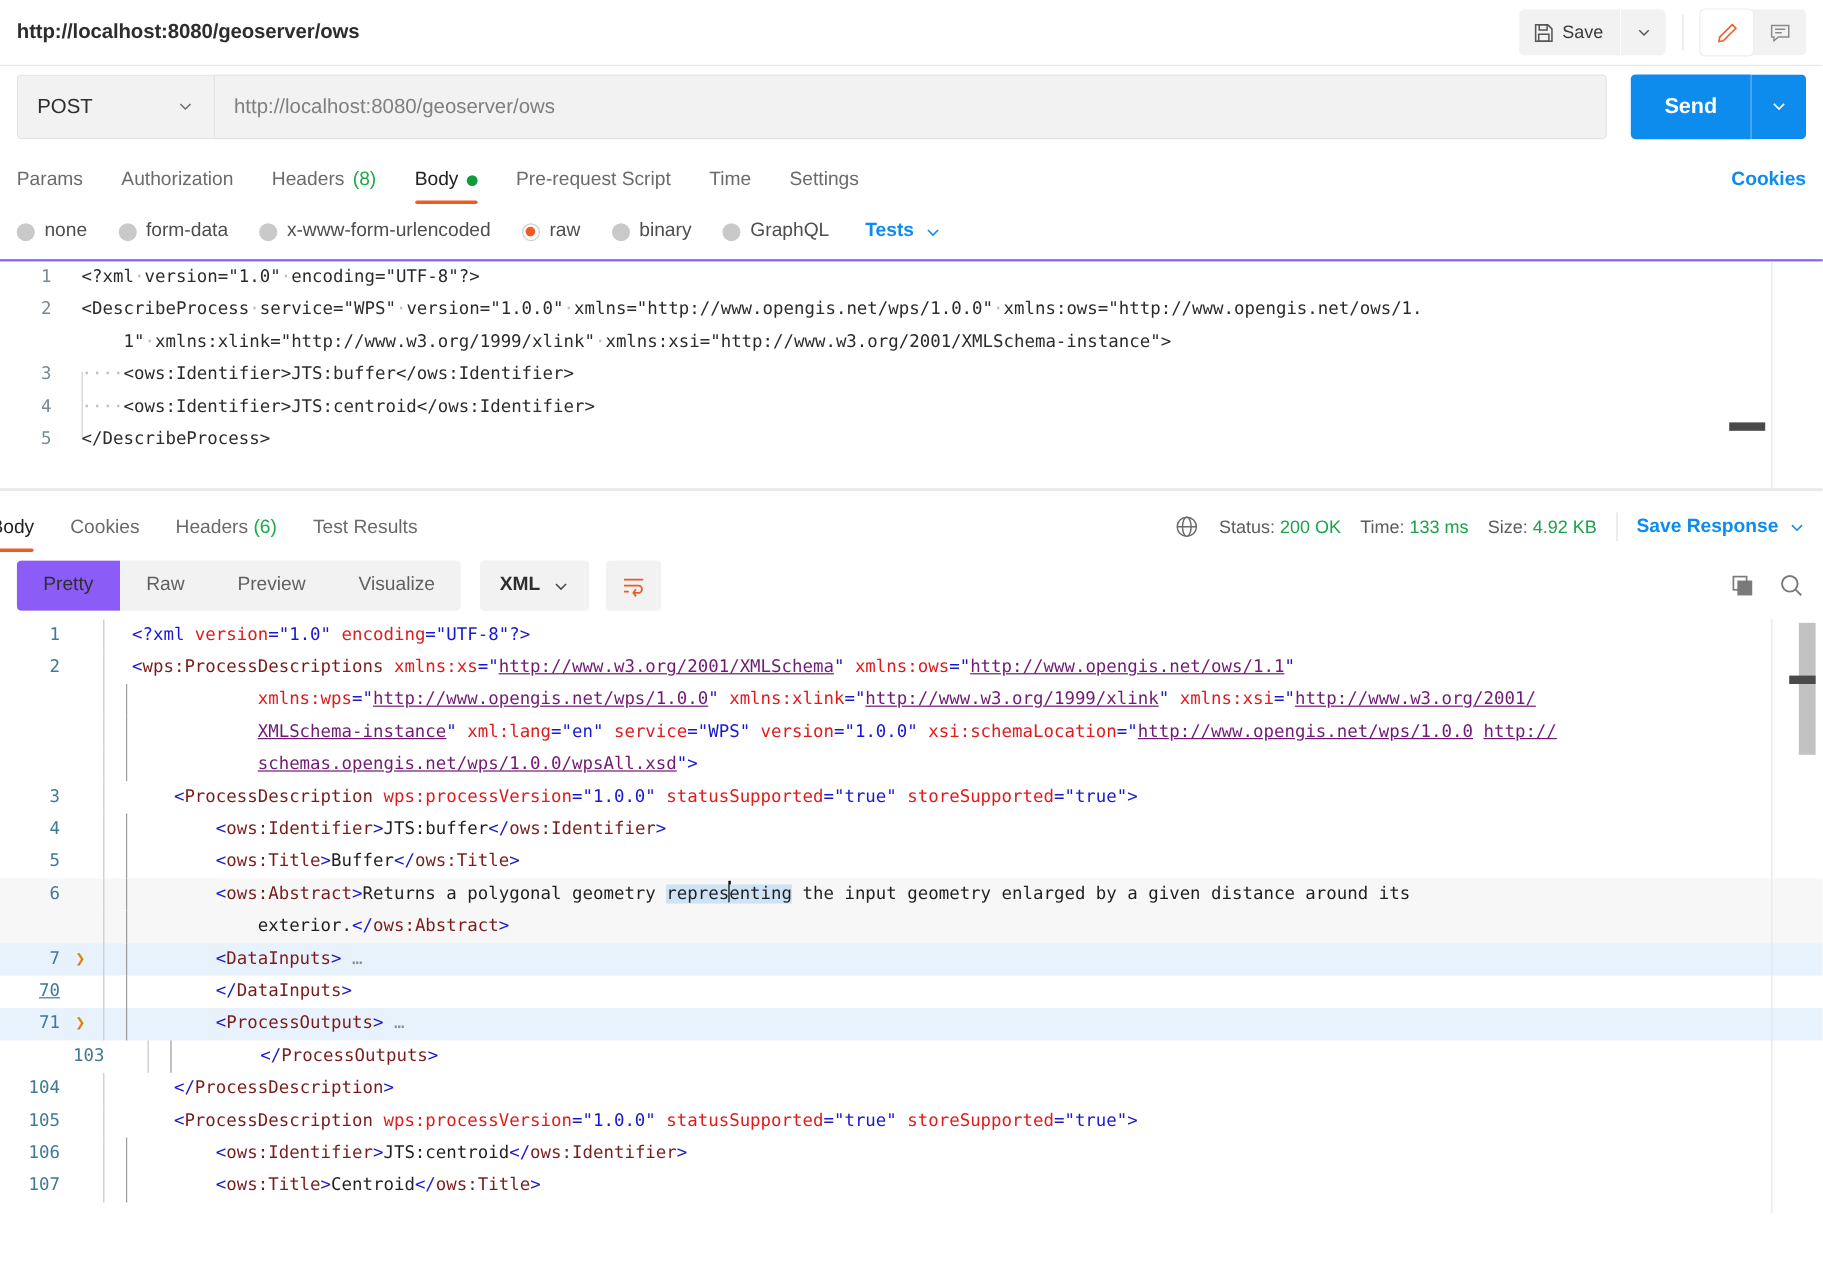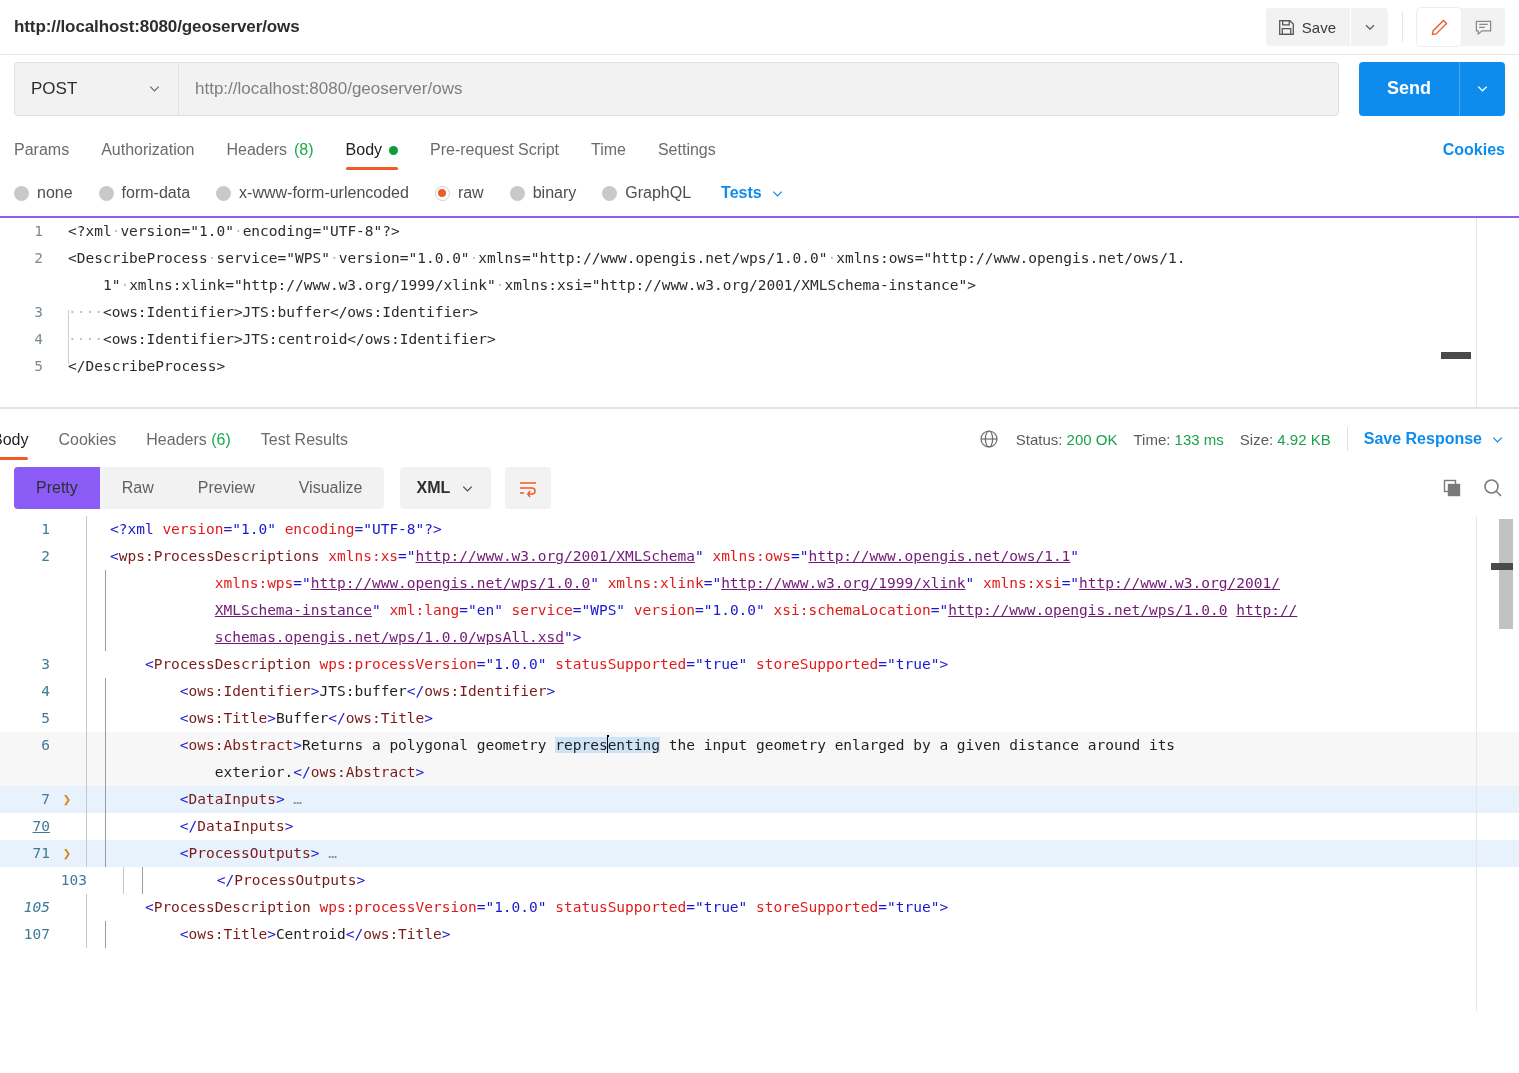--- a/index.html
+++ b/index.html
@@ -620,26 +620,43 @@
       <div class="resp-line">
         <div class="gutter resp" style="padding-right: 6px; margin-left: 37px;">103</div>
         <div class="fold-col"></div>
         <div class="guide-col">
           <span class="g1"></span>
           <span class="g2"></span>
         </div>
         <div class="resp-code"><span>        </span><span class="t-br">&lt;/</span><span class="t-tag">ProcessOutputs</span><span class="t-br">&gt;</span></div>
       </div>
       <div class="resp-line">
-        <div class="gutter resp" style="padding-right: 6px; font-style: italic;">105</div>
+        <div class="gutter resp" style="padding-right: 6px;">104</div>
+        <div class="fold-col"></div>
+        <div class="guide-col">
+          <span class="g1"></span>
+        </div>
+        <div class="resp-code"><span>    </span><span class="t-br">&lt;/</span><span class="t-tag">ProcessDescription</span><span class="t-br">&gt;</span></div>
+      </div>
+      <div class="resp-line">
+        <div class="gutter resp" style="padding-right: 6px;">105</div>
         <div class="fold-col"></div>
         <div class="guide-col">
           <span class="g1"></span>
         </div>
         <div class="resp-code"><span>    </span><span class="t-br">&lt;</span><span class="t-tag">ProcessDescription</span><span class="t-txt"> </span><span class="t-attr">wps:processVersion</span><span class="t-br">=</span><span class="t-val">"1.0.0"</span><span class="t-txt"> </span><span class="t-attr">statusSupported</span><span class="t-br">=</span><span class="t-val">"true"</span><span class="t-txt"> </span><span class="t-attr">storeSupported</span><span class="t-br">=</span><span class="t-val">"true"</span><span class="t-br">&gt;</span></div>
+      </div>
+      <div class="resp-line">
+        <div class="gutter resp" style="padding-right: 6px;">106</div>
+        <div class="fold-col"></div>
+        <div class="guide-col">
+          <span class="g1"></span>
+          <span class="g2"></span>
+        </div>
+        <div class="resp-code"><span>        </span><span class="t-br">&lt;</span><span class="t-tag">ows:Identifier</span><span class="t-br">&gt;</span><span class="t-txt">JTS:centroid</span><span class="t-br">&lt;/</span><span class="t-tag">ows:Identifier</span><span class="t-br">&gt;</span></div>
       </div>
       <div class="resp-line">
         <div class="gutter resp" style="padding-right: 6px;">107</div>
         <div class="fold-col"></div>
         <div class="guide-col">
           <span class="g1"></span>
           <span class="g2"></span>
         </div>
         <div class="resp-code"><span>        </span><span class="t-br">&lt;</span><span class="t-tag">ows:Title</span><span class="t-br">&gt;</span><span class="t-txt">Centroid</span><span class="t-br">&lt;/</span><span class="t-tag">ows:Title</span><span class="t-br">&gt;</span></div>
       </div>

